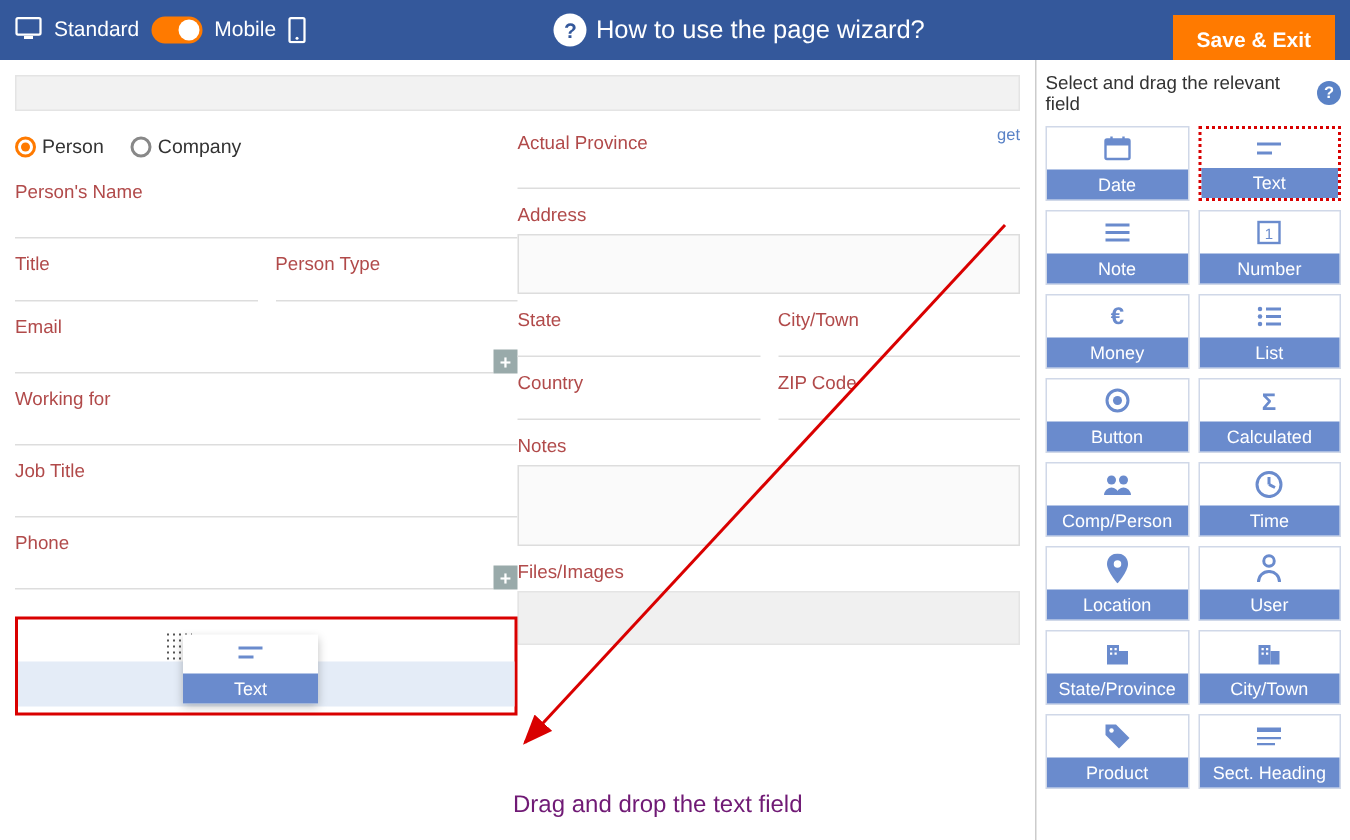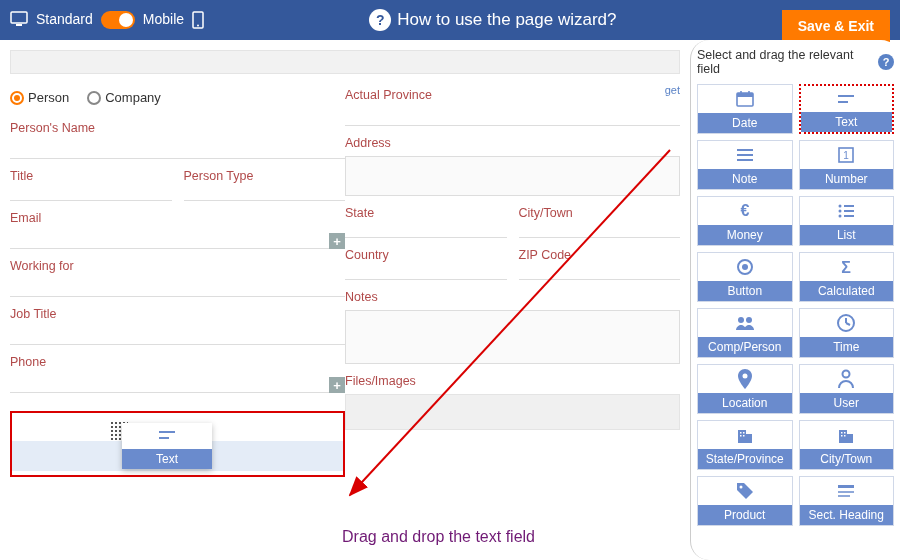--- a/index.html
+++ b/index.html
@@ -23,21 +23,21 @@
     background: #fff; border-radius: 50%;
   }
   .save-btn {
     background: #ff7a00; color: #fff; border: none; padding: 8px 16px; font-size: 14px;
     font-weight: bold; cursor: pointer; margin-top: 12px;
   }
   .body { display: flex; height: 520px; }
   .canvas { flex: 1; padding: 10px; position: relative; }
   .palette {
     width: 210px; border-left: 1px solid #ccc; background: #fff; padding: 4px;
-    display: flex; flex-direction: column; border-radius: 19px;
+    display: flex; flex-direction: column;
   }
   .palette-header {
     font-size: 12.5px; color: #333; padding: 4px 2px; display: flex; align-items: center;
     justify-content: space-between;
   }
   .palette-grid {
     display: grid; grid-template-columns: 1fr 1fr; gap: 6px; padding: 4px 2px;
   }
   .field-tile {
     display: flex; flex-direction: column; align-items: center; justify-content: flex-end;

